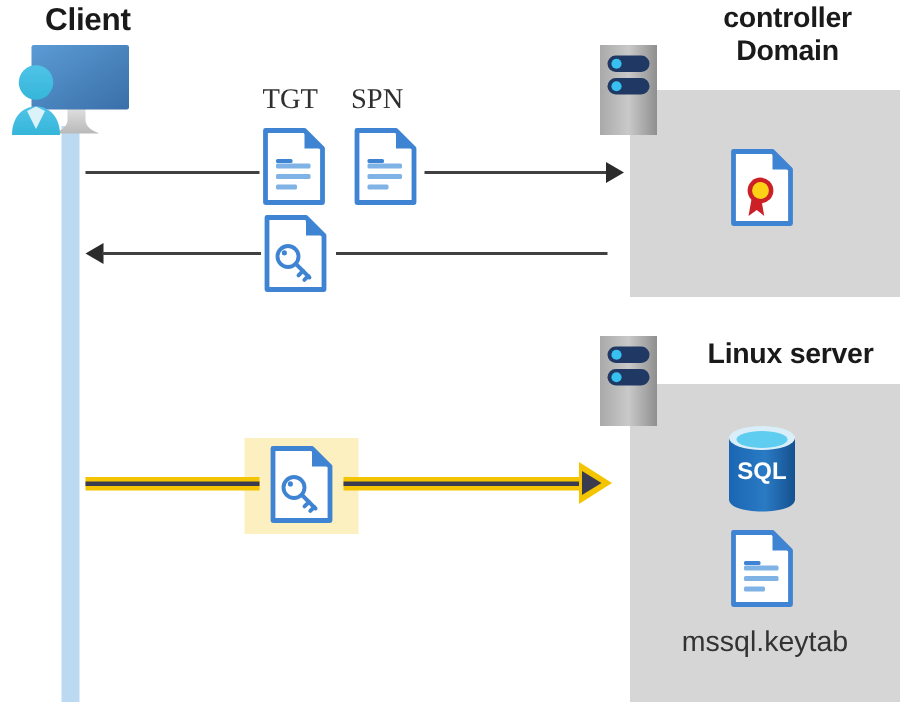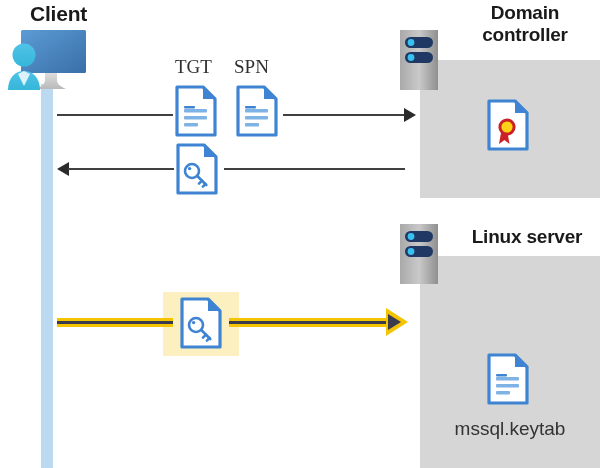--- a/index.html
+++ b/index.html
@@ -141,22 +141,22 @@
       </g>
       <circle cx="13.6" cy="25.6" r="1.7" fill="#3f84d2"></circle>
     </svg>
   </div>
 
   <div class="hline" style="left:224px;top:168px;width:181px;"></div>
 
   <div class="abs panel" id="dc-panel"></div>
 
   <div class="abs title-bold" id="dc-label">
+    <div>controller</div>
     <div>Domain</div>
-    <div>controller</div>
   </div>
 
   <div class="icon" style="left:400px;top:30px;width:38px;height:60px;">
     <svg width="38" height="60" viewBox="0 0 38 60">
       <defs>
         <linearGradient id="rack1" x1="0" y1="0" x2="1" y2="0">
           <stop offset="0" stop-color="#a9a9a9"></stop>
           <stop offset="0.5" stop-color="#c9c9c9"></stop>
           <stop offset="1" stop-color="#8f8f8f"></stop>
         </linearGradient>
@@ -194,20 +194,35 @@
         </linearGradient>
       </defs>
       <rect x="0" y="0" width="38" height="60" fill="url(#rack2)"></rect>
       <rect x="5" y="7" width="28" height="11" rx="5.5" fill="#1f3864"></rect>
       <circle cx="11" cy="12.5" r="3.4" fill="#38c0f0"></circle>
       <rect x="5" y="22" width="28" height="11" rx="5.5" fill="#1f3864"></rect>
       <circle cx="11" cy="27.5" r="3.4" fill="#38c0f0"></circle>
     </svg>
   </div>
 
+  <div class="icon" style="left:481px;top:283px;width:54px;height:60px;">
+    <svg width="54" height="60" viewBox="0 0 54 60">
+      <defs>
+        <linearGradient id="cyl" x1="0" y1="0" x2="1" y2="0">
+          <stop offset="0" stop-color="#1b66b3"></stop>
+          <stop offset="0.55" stop-color="#2a7ac4"></stop>
+          <stop offset="1" stop-color="#15518f"></stop>
+        </linearGradient>
+      </defs>
+      <path d="M5 9 h44 v41 c0 5 -10 8 -22 8 c-12 0 -22 -3 -22 -8 z" fill="url(#cyl)"></path>
+      <ellipse cx="27" cy="9" rx="22" ry="8" fill="#d9eef8"></ellipse>
+      <ellipse cx="27" cy="10" rx="17" ry="5.6" fill="#5ecdf0"></ellipse>
+      <text x="27" y="36" font-family="Liberation Sans, sans-serif" font-size="16" font-weight="bold" fill="#ffffff" text-anchor="middle">SQL</text>
+    </svg>
+  </div>
 
   <div class="icon" style="left:487px;top:353px;width:42px;height:52px;">
     <svg width="42" height="52" viewBox="0 0 42 52">
       <path d="M2 2 h26 l12 12 v36 h-38 z" fill="#ffffff" stroke="#3f84d2" stroke-width="3.2" stroke-linejoin="round"></path>
       <path d="M28 2 l12 12 h-12 z" fill="#3f84d2"></path>
       <g fill="#7fb2e5">
         <rect x="9" y="24" width="23" height="3.4" rx="1"></rect>
         <rect x="9" y="31" width="23" height="3.4" rx="1"></rect>
         <rect x="9" y="38" width="14" height="3.4" rx="1"></rect>
       </g>

